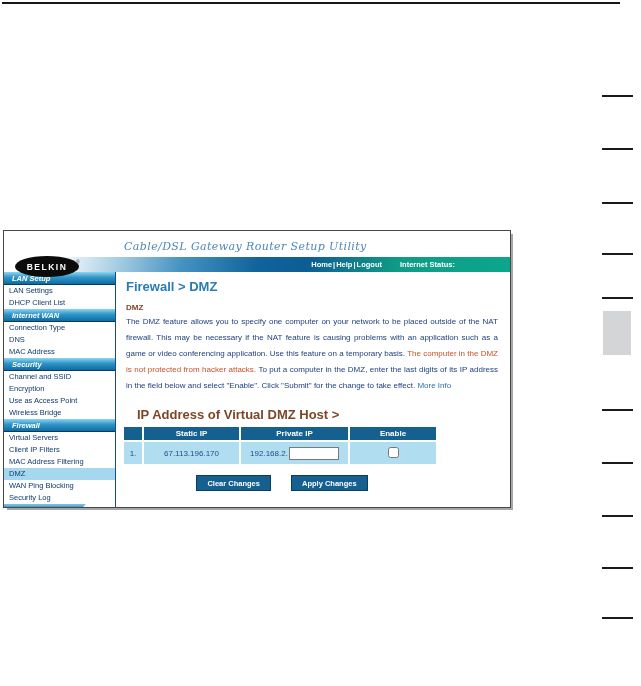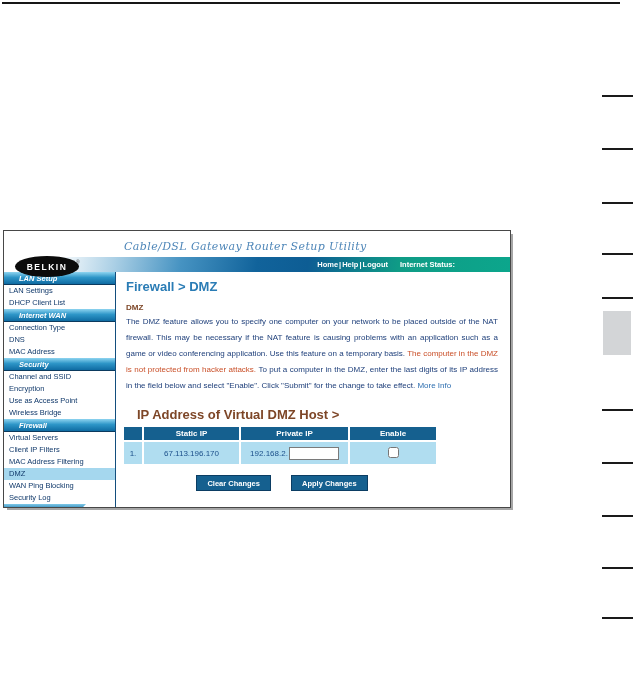--- a/index.html
+++ b/index.html
@@ -15,32 +15,32 @@
                 border:1px solid #474747; box-shadow:3px 3px 0 -1px #a6a6a6; overflow:hidden; }
 
   .brand-row { height:26px; position:relative; background:#fff; }
   .logo { position:absolute; left:11px; top:8px; width:64px; height:21px; background:#0b0b0b; border-radius:50%;
           display:flex; align-items:center; justify-content:center; z-index:3;margin-top:17px; }
   .logo span { color:#fff; font-size:8.5px; font-weight:bold; letter-spacing:1.5px; }
   .logo-reg { position:absolute; left:72px; top:28px; font-size:5px; color:#444; z-index:3; }
   .utility-title { position:absolute; left:120px; top:9px; font-family:"DejaVu Serif", serif; font-style:italic;
                    font-size:11px; letter-spacing:0.4px; color:#4e86b8; white-space:nowrap; }
 
-  .nav-bar { height:15px; display:flex; align-items:center; justify-content:flex-end; gap:12px; padding-right:55px;
+  .nav-bar { height:15px; display:flex; align-items:center; justify-content:flex-end; gap:18px; padding-right:55px;
              background:linear-gradient(100deg,#ffffff 0%,#ffffff 10%,#aacfe5 22%,#4693c2 35%,#11639b 50%,#0d5d94 60%,#0f9c86 78%,#0ca68c 100%); }
   .nav-links { display:flex; align-items:center; }
   .nav-links a { color:#fff; font-size:7.5px; font-weight:bold; text-decoration:none; }
   .nav-sep { color:#fff; font-size:7.5px; font-weight:bold; margin:0 1px; }
   .nav-status { color:#fff; font-size:7.5px; font-weight:bold; }
 
   .body-row { display:flex; height:237px; overflow:hidden; }
 
   
   .sidebar { width:112px; border-right:1px solid #134e7d; background:#fff; flex-shrink:0; }
-  .side-header { height:13px; line-height:13px; padding-left:15px; color:#fff; font-size:7.5px; font-weight:bold; font-style:italic;
+  .side-header { height:13px; line-height:13px; padding-left:8px; color:#fff; font-size:7.5px; font-weight:bold; font-style:italic;
                  background:linear-gradient(180deg,#8ed4f0 0%,#2e96c8 45%,#0f6ba2 100%); border-bottom:1px solid #0b3a5e; }
   .side-item { height:12px; line-height:12px; padding-left:5px; font-size:7.5px; color:#123a6b; cursor:pointer; white-space:nowrap; }
   .side-item.selected { background:#a5d7ee; }
   .side-cap { width:82px; height:6px; background:linear-gradient(180deg,#7fc9e8,#1470a6); clip-path:polygon(0 0,100% 0,93% 100%,0 100%); }
 
   
   .main { flex:1; padding:7px 8px 0 10px; background:#fff; }
   .page-title { font-size:13px; font-weight:bold; color:#2a7cb5; }
   .dmz-label { margin-top:9px; font-size:8px; font-weight:bold; color:#7d4627; }
   .description { margin-top:2px; width:372px; font-size:8px; line-height:16px; color:#1e3f7a; text-align:justify; }

